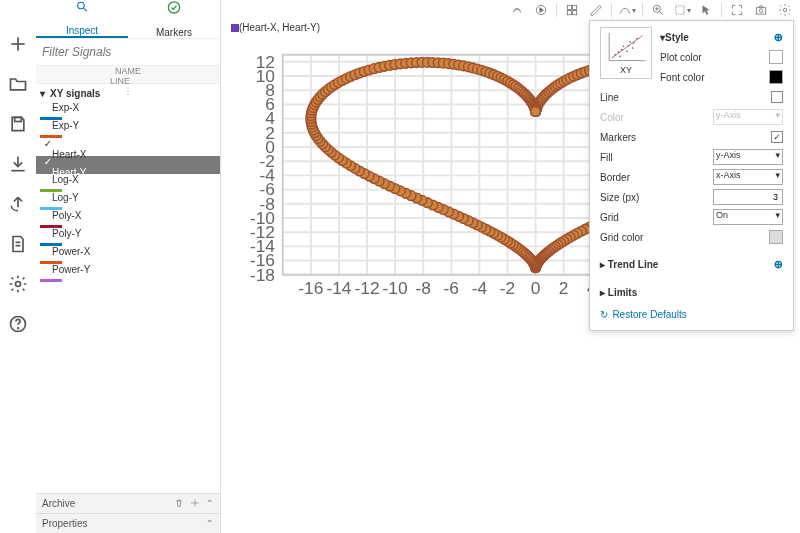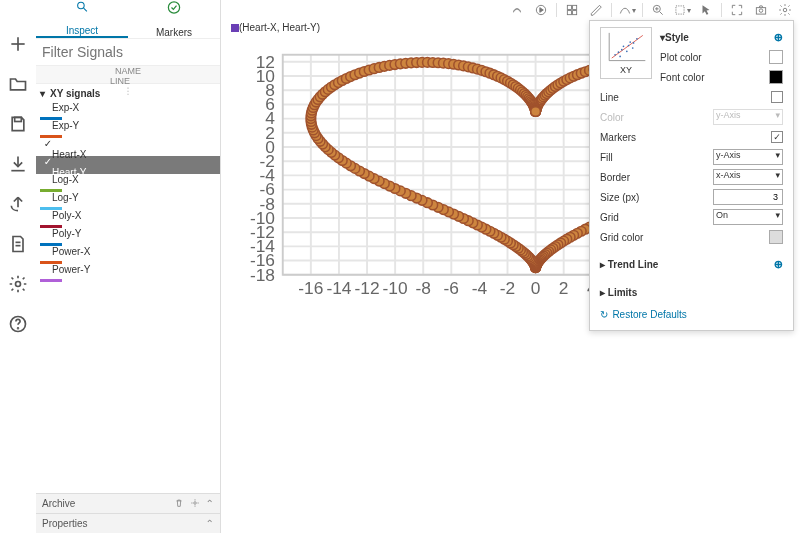--- a/index.html
+++ b/index.html
@@ -8,21 +8,21 @@
   .lefttools { width: 36px; background: #fff; display: flex; flex-direction: column; align-items: center; padding-top: 32px; gap: 16px; }
   .lefttools .tbtn { width: 24px; height: 24px; display: flex; align-items: center; justify-content: center; color: #555; cursor: pointer; }
   .lefttools svg { width: 20px; height: 20px; stroke: #555; fill: none; stroke-width: 2; }
   
   .sigpanel { width: 185px; border-right: 1px solid #ddd; display: flex; flex-direction: column; }
   .tabs { display: flex; height: 38px; }
   .tab { flex: 1; display: flex; flex-direction: column; align-items: center; justify-content: center; gap: 12px; cursor: pointer; font-size: 10px; color: #333; }
   .tab.active { border-bottom: 2px solid #0076a8; color: #0076a8; }
   .tab.active svg { stroke: #0076a8; }
   .tab svg { width: 16px; height: 16px; stroke: #2a8c3c; fill: none; stroke-width: 2; }
-  .filter { border: none; border-top: 1px solid #eee; border-bottom: 1px solid #eee; height: 20px; padding: 13px 6px; font-size: 14px; color: #999; width: 100%; outline: none; }
+  .filter { border: none; border-top: 1px solid #eee; border-bottom: 1px solid #eee; height: 20px; padding: 13px 6px; font-size: 12px; color: #999; font-style: italic; width: 100%; outline: none; }
   .sighdr { display: flex; height: 18px; align-items: center; background: #f7f7f7; font-size: 9px; color: #888; padding: 0 6px; border-bottom: 1px solid #eee; flex-direction: column; }
   .sighdr .nm { flex: 1; }
   .grouprow { display: flex; align-items: center; height: 18px; padding: 0 4px; font-size: 10px; font-weight: bold; cursor: pointer; }
   .grouprow .arrow { width: 10px; }
   .sigrow { display: flex; align-items: flex-start; height: 18px; padding: 0 4px 0 4px; font-size: 10px; cursor: pointer; flex-direction: column; }
   .sigrow.selected { background: #7a7a7a; color: #fff; }
   .sigrow .chk { width: 16px; display: flex; justify-content: center; }
   .sigrow .chk.on::before { content: "✓"; font-size: 10px; }
   .sigrow .nm { flex: 1; padding-left: 12px; }
   .sigrow .swatch { width: 22px; height: 3px; }

